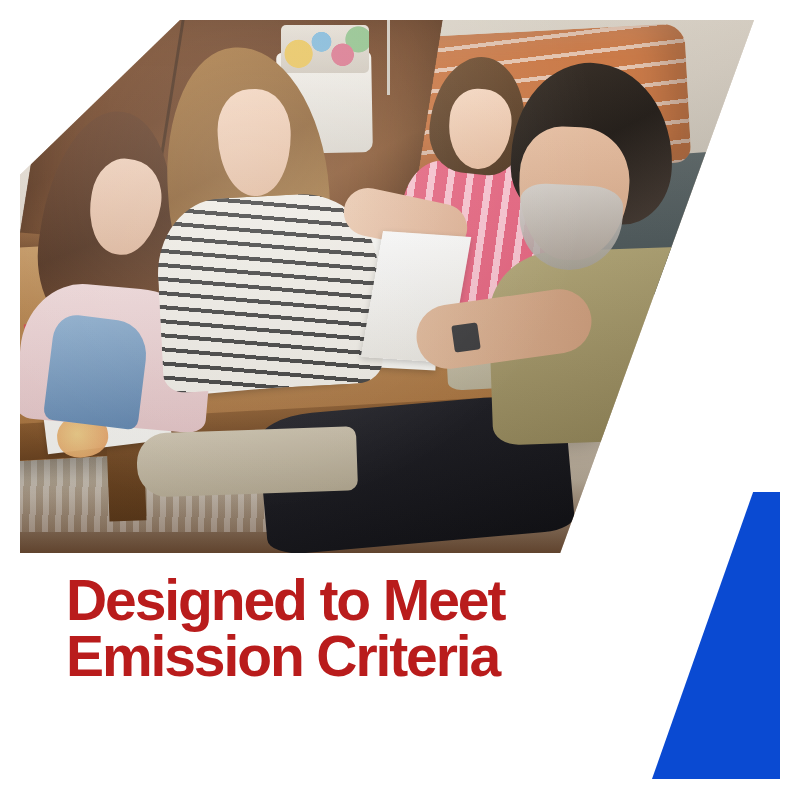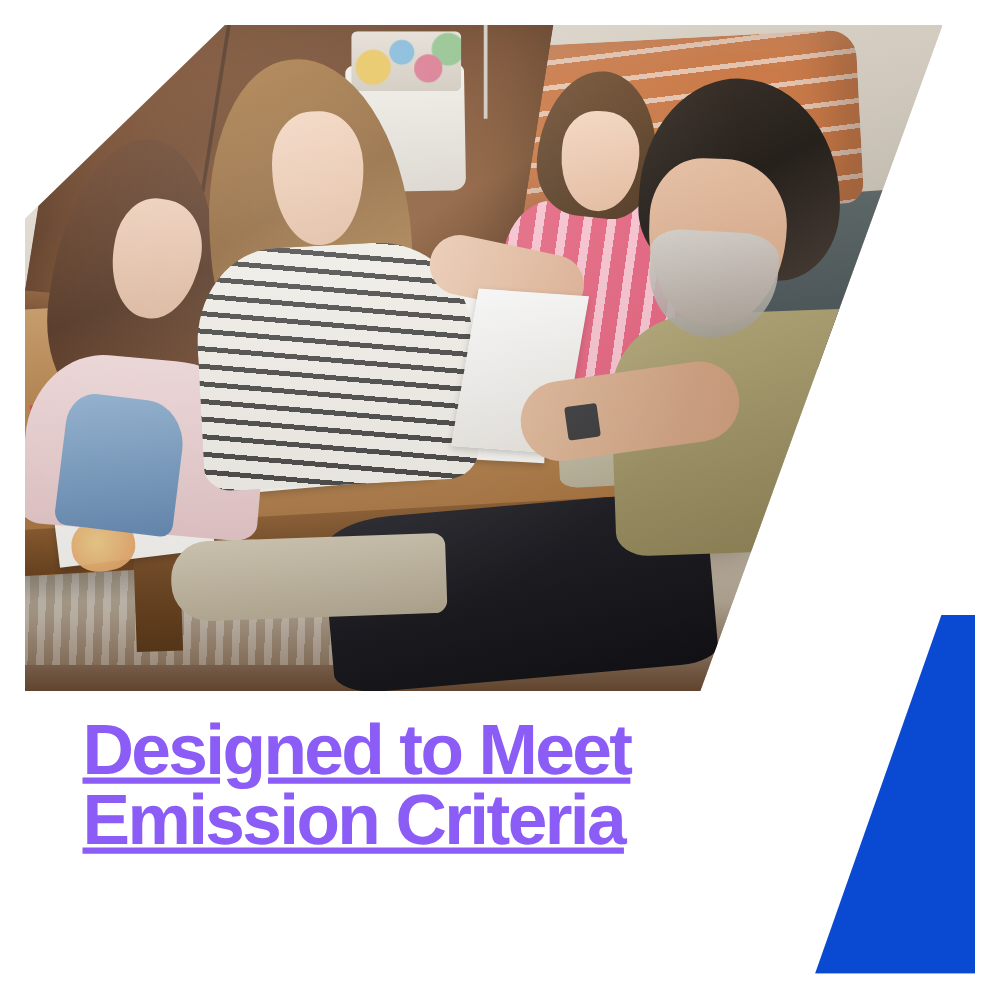--- a/index.html
+++ b/index.html
@@ -518,20 +518,20 @@
       <div class="person dad-face"></div>
       <div class="person dad-beard"></div>
       <div class="dad-sheet"></div>
       <div class="person dad-arm"></div>
       <div class="dad-watch"></div>
 
       <div class="photo-grain"></div>
     </div>
   </div>
 
-  <h1 class="headline" style="color: #8b5cf6; text-decoration: underline;">
+  <h1 class="headline" style="color: #b91c1c;">
     <span class="hl-line">Designed to Meet</span>
     <span class="hl-line">Emission Criteria</span>
   </h1>
 
   <div class="blue-wedge" style="background: rgb(10, 74, 210);"></div>
 
 </div>
 
 </body></html>

